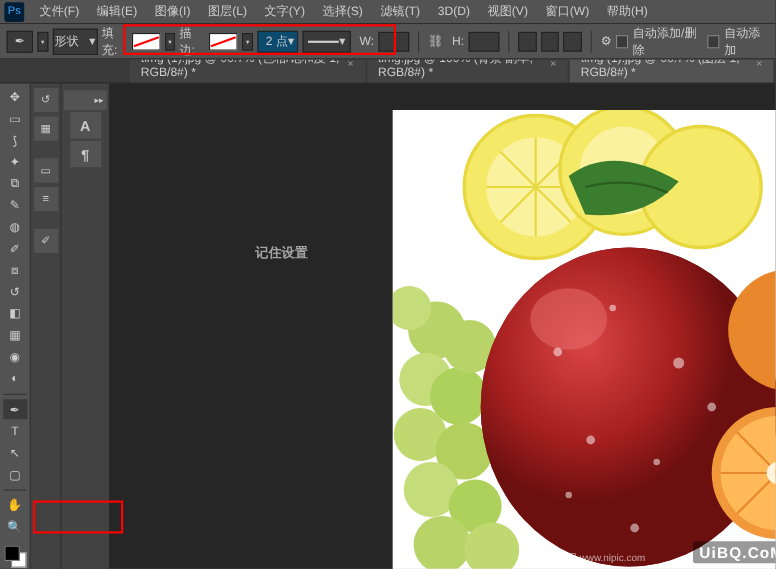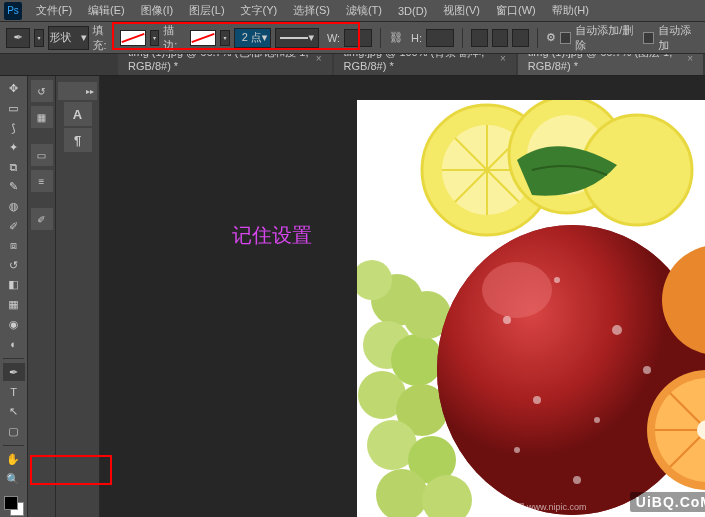--- a/index.html
+++ b/index.html
@@ -37,21 +37,21 @@
 .fg{width:14px;height:14px;background:#000;border:1px solid #888;position:absolute;left:4px;top:0}
 .bg{width:14px;height:14px;background:#fff;border:1px solid #888;position:absolute;left:10px;top:6px}
 .panel-col{width:28px;background:#424242;border-right:1px solid #2a2a2a;display:flex;flex-direction:column;padding-top:4px;gap:4px;align-items:center}
 .panel-icn{width:22px;height:22px;background:#535353;display:flex;align-items:center;justify-content:center;font-size:10px}
 .panel-col2{width:44px;background:#424242;border-right:1px solid #2a2a2a;padding-top:4px}
 .panel-top{height:18px;background:#535353;margin:2px;display:flex;align-items:center;justify-content:flex-end;padding:0 3px;font-size:8px}
 .panel-row{display:flex;justify-content:center;margin:2px}
 .panel-btn{width:28px;height:24px;background:#535353;display:flex;align-items:center;justify-content:center;font-size:13px;font-weight:bold}
 .canvas-area{flex:1;background:#262626;position:relative}
 .red-box2{position:absolute;border:2px solid red;left:-70px;top:379px;width:82px;height:30px;pointer-events:none;z-index:5}
-.annotation{position:absolute;left:132px;top:146px;color:#d946ef;font-size:20px;font-weight:400}
+.annotation{position:absolute;left:132px;top:146px;color:#a3a3a3;font-size:12px;font-weight:700}
 .img-holder{position:absolute;left:257px;top:24px;width:370px;height:418px;background:#fff;overflow:hidden}
 .fruit-svg{width:100%;height:100%}
 .watermark{position:absolute;right:8px;bottom:6px;color:#fff;background:rgba(0,0,0,.4);padding:2px 6px;font-size:14px;font-weight:bold;letter-spacing:1px;border-radius:2px}
 .watermark2{position:absolute;left:50%;bottom:4px;transform:translateX(-50%);color:rgba(255,255,255,.6);font-size:9px}
 </style>
 </head>
 <body>
 
 <div class="menubar">
   <div class="ps-logo">Ps</div>

